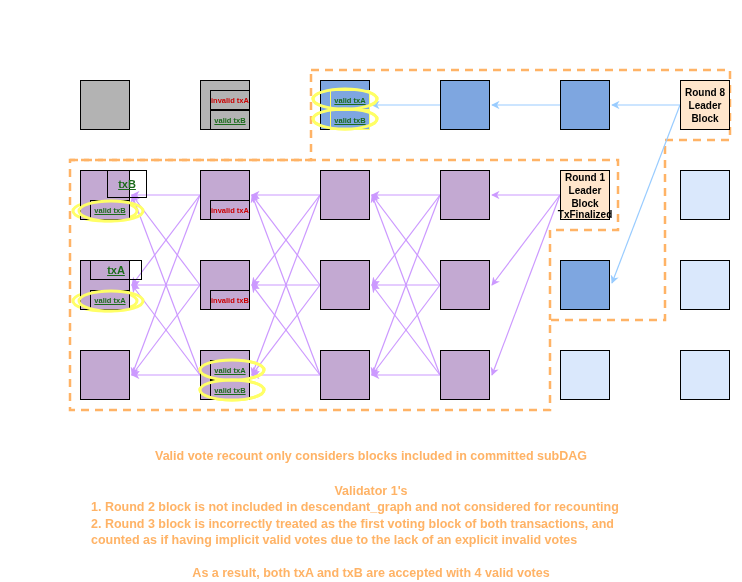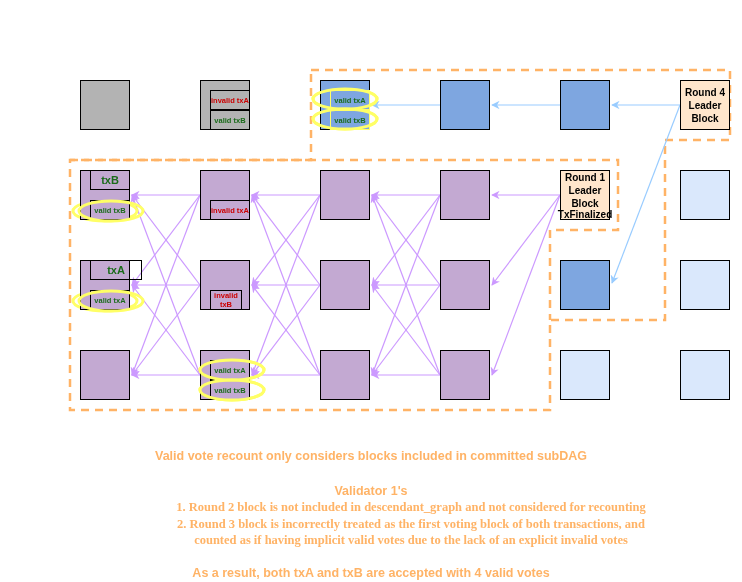--- a/index.html
+++ b/index.html
@@ -12,26 +12,26 @@
     .purple { background: #c3a9d2; }
     .blue { background: #7ea6e0; }
     .lightblue { background: #dae8fc; }
     .leader { background: #ffe6cc; display: flex; flex-direction: column;
               align-items: center; justify-content: center; text-align: center;
               font-weight: bold; font-size: 10px; line-height: 13px; color: #000; }
     .leader .sub { font-size: 10px; line-height: 10px; }
     .tag { position: absolute; box-sizing: border-box; border: 1.5px solid #000;
            font-size: 7.5px; font-weight: bold; display: flex; align-items: center;
            justify-content: center; }
-    .red { color: #cc0000; text-align: center; }
-    .green { color: #1a6b1a; }
+    .red { color: #cc0000; }
+    .green { color: #1a6b1a; text-decoration: underline; }
     .txhead { font-size: 11px; }
     .note { position: absolute; left: 0; width: 742px; text-align: center;
             color: #ffb366; font-weight: bold; font-size: 12.5px; }
-    .note.left { text-align: center; left: 91px; width: 640px; font-family: Liberation Serif, serif; }
+    .note.left { text-align: left; left: 91px; width: 640px; }
   </style>
 </head>
 <body>
 
 <svg id="canvas" width="742" height="582">
   <defs>
     <marker id="arrP" viewBox="0 0 10 10" refX="9" refY="5" markerWidth="7" markerHeight="7" orient="auto">
       <path d="M0,0 L10,5 L0,10 L3,5 z" fill="#cc99ff"></path>
     </marker>
     <marker id="arrB" viewBox="0 0 10 10" refX="9" refY="5" markerWidth="7" markerHeight="7" orient="auto">
@@ -94,48 +94,48 @@
     <div class="tag red" style="left:9px;top:9px;width:40px;height:20px">invalid txA</div>
     <div class="tag green" style="left:9px;top:29px;width:40px;height:20px">valid txB</div>
   </div>
   <div class="blk blue" style="left:320px;top:80px">
     <div class="tag green" style="left:9px;top:9px;width:40px;height:20px;border-color:#ffff66">valid txA</div>
     <div class="tag green" style="left:9px;top:29px;width:40px;height:20px;border-color:#ffff66">valid txB</div>
   </div>
   <div class="blk blue" style="left:440px;top:80px"></div>
   <div class="blk blue" style="left:560px;top:80px"></div>
   <div class="blk leader" style="left:680px;top:80px">
-    <span>Round 4</span>
+    <span>Round 8</span>
     <span>Leader</span>
     <span>Block</span>
   </div>
 
   <div class="blk purple" style="left:80px;top:170px">
-    <div class="tag green txhead" style="left:9px;top:-1px;width:40px;height:20px">txB</div>
+    <div class="tag green txhead" style="left:26px;top:-1px;width:40px;height:28px">txB</div>
     <div class="tag green" style="left:9px;top:29px;width:40px;height:20px">valid txB</div>
   </div>
   <div class="blk purple" style="left:200px;top:170px">
     <div class="tag red" style="left:9px;top:29px;width:40px;height:20px">invalid txA</div>
   </div>
   <div class="blk purple" style="left:320px;top:170px"></div>
   <div class="blk purple" style="left:440px;top:170px"></div>
   <div class="blk leader" style="left:560px;top:170px">
     <span>Round 1</span>
     <span>Leader</span>
     <span>Block</span>
     <span class="sub">TxFinalized</span>
   </div>
   <div class="blk lightblue" style="left:680px;top:170px"></div>
 
   <div class="blk purple" style="left:80px;top:260px">
     <div class="tag green txhead" style="left:9px;top:-1px;width:52px;height:20px">txA</div>
     <div class="tag green" style="left:9px;top:29px;width:40px;height:20px">valid txA</div>
   </div>
   <div class="blk purple" style="left:200px;top:260px">
-    <div class="tag red" style="left:9px;top:29px;width:32px;height:20px">invalid txB</div>
+    <div class="tag red" style="left:9px;top:29px;width:40px;height:20px">invalid txB</div>
   </div>
   <div class="blk purple" style="left:320px;top:260px"></div>
   <div class="blk purple" style="left:440px;top:260px"></div>
   <div class="blk blue" style="left:560px;top:260px"></div>
   <div class="blk lightblue" style="left:680px;top:260px"></div>
 
   <div class="blk purple" style="left:80px;top:350px"></div>
   <div class="blk purple" style="left:200px;top:350px">
     <div class="tag green" style="left:9px;top:9px;width:40px;height:20px">valid txA</div>
     <div class="tag green" style="left:9px;top:29px;width:40px;height:20px">valid txB</div>

